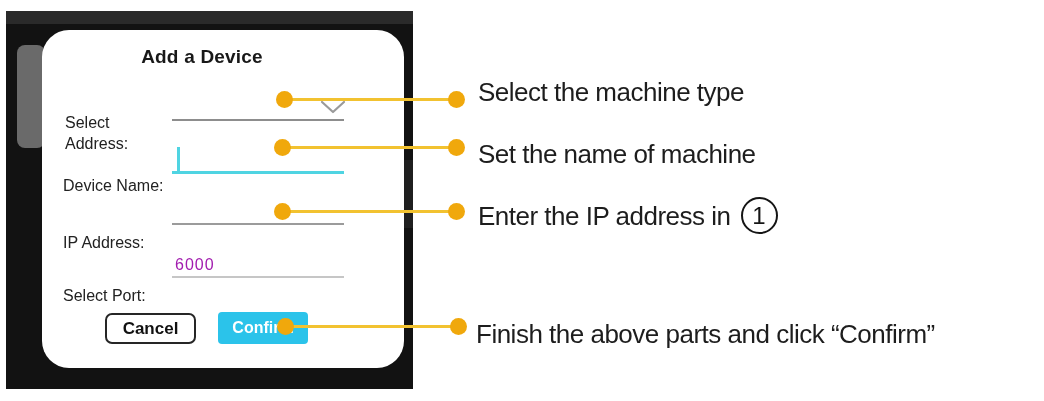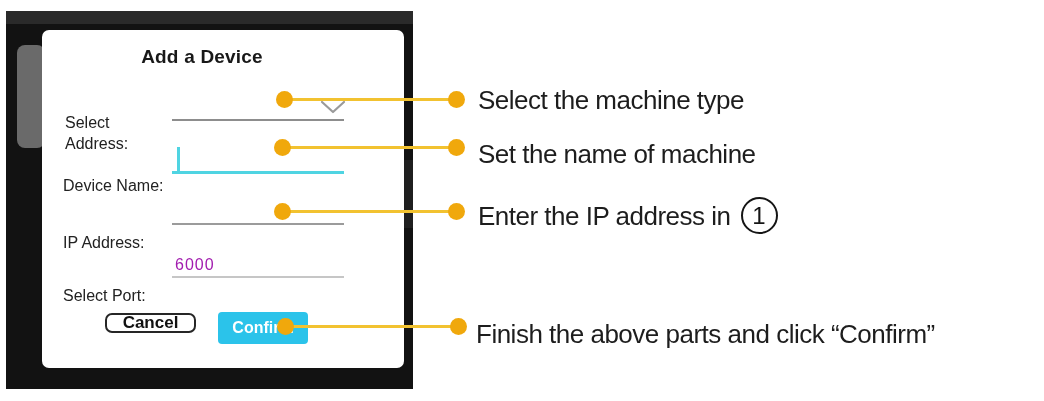--- a/index.html
+++ b/index.html
@@ -27,21 +27,21 @@
     background: #6a6a6a; border-radius: 8px;
   }
   .ghost-item-b {
     position: absolute; left: 384px; top: 149px; width: 23px; height: 68px;
     background: #1f1f1f;
   }
 
   
   .dialog {
     position: absolute; left: 42px; top: 30px; width: 362px; height: 338px;
-    background: #ffffff; border-radius: 7px; z-index: 10;
+    background: #ffffff; border-radius: 27px; z-index: 10;
   }
   .dialog-title {
     position: absolute; left: 60px; top: 16px; width: 200px;
     text-align: center; font-size: 19px; font-weight: bold; color: #181818;
     letter-spacing: 0.2px;
   }
   .lbl {
     position: absolute; font-size: 16px; color: #222222; line-height: 21px; margin-top: 29px;
   }
   .lbl-select { left: 23px; top: 53px; }
@@ -61,21 +61,21 @@
   }
   .port-value {
     position: absolute; left: 133px; top: 226px;
     font-size: 16px; color: #a21caf; letter-spacing: 1px;
   }
   .chevron {
     position: absolute; left: 278px; top: 70px; width: 26px; height: 14px;
   }
 
   .btn-cancel {
-    position: absolute; left: 63px; top: 283px; width: 91px; height: 20px;
+    position: absolute; left: 63px; top: 283px; width: 91px; height: 31px;
     background: #ffffff; border: 2px solid #262626; border-radius: 7px;
     font-family: inherit; font-size: 17px; font-weight: bold; color: #111111;
     display: flex; align-items: center; justify-content: center; cursor: pointer;
   }
   .btn-confirm {
     position: absolute; left: 176px; top: 282px; width: 90px; height: 32px;
     background: var(--confirm-cyan, #2bc3ea); border: none; border-radius: 4px;
     font-family: inherit; font-size: 16px; font-weight: bold; color: #ffffff;
     display: flex; align-items: center; justify-content: center; cursor: pointer;
   }
@@ -102,21 +102,21 @@
   .dot-a2 { left: 448px; top: 139px; }
   .dot-a3 { left: 448px; top: 203px; }
   .dot-a4 { left: 450px; top: 318px; }
 
   
   .annotation {
     position: absolute; font-size: 26px; color: #1d1d1d;
     letter-spacing: -0.5px; white-space: nowrap; line-height: 32px;
     display: flex; align-items: center; z-index: 20;
   }
-  .ann-1 { left: 478px; top: 84px; }
+  .ann-1 { left: 478px; top: 76px; }
   .ann-2 { left: 478px; top: 138px; }
   .ann-3 { left: 478px; top: 197px; }
   .ann-4 { left: 476px; top: 318px; text-align: right; }
 
   .badge-circle {
     display: inline-flex; align-items: center; justify-content: center;
     width: 37px; height: 37px; border: 2.5px solid #151515; border-radius: 50%;
     font-size: 24px; letter-spacing: 0; margin-left: 10px; color: #151515;
     flex: 0 0 auto;
   }

